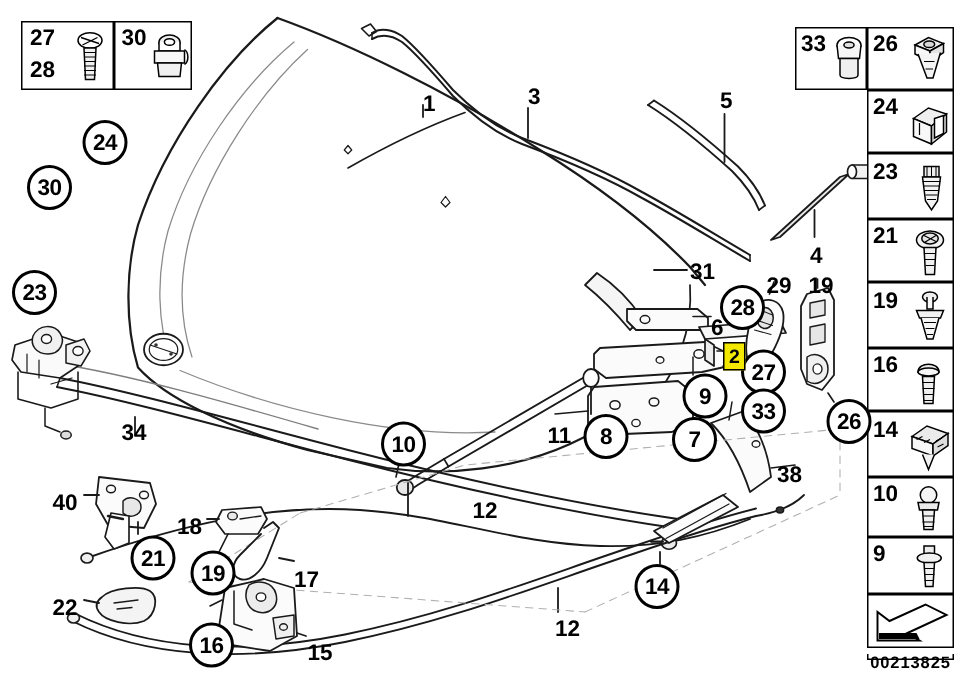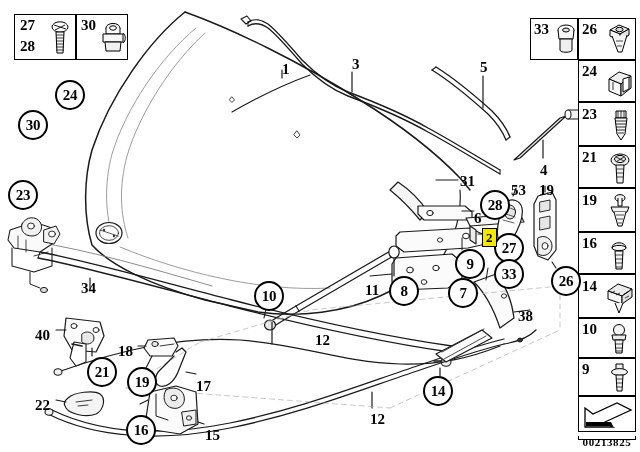--- a/index.html
+++ b/index.html
@@ -5,21 +5,21 @@
   html, body {
     margin: 0;
     padding: 0;
     background: #ffffff;
   }
   #page {
     position: relative;
     width: 640px;
     height: 452px;
     background: #ffffff;
-    font-family: Liberation Serif, serif;
+    font-family: Liberation Sans, sans-serif;
     overflow: hidden;
   }
   svg.layer {
     position: absolute;
     left: 0;
     top: 0;
     width: 640px;
     height: 452px;
   }
   
@@ -524,21 +524,21 @@
   <div class="callout" style="left:127px; top:367px;">19</div>
   <div class="callout" style="left:87px;  top:357px;">21</div>
   <div class="callout" style="left:126px; top:415px;">16</div>
   <div class="callout" style="left:423px; top:376px;">14</div>
 
   <div class="plainlabel" style="left:282px; top:62px;">1</div>
   <div class="plainlabel" style="left:352px; top:57px;">3</div>
   <div class="plainlabel" style="left:480px; top:60px;">5</div>
   <div class="plainlabel" style="left:540px; top:163px;">4</div>
   <div class="plainlabel" style="left:460px; top:174px;">31</div>
-  <div class="plainlabel" style="left:511px; top:183px;">53</div>
+  <div class="plainlabel" style="left:511px; top:183px;">29</div>
   <div class="plainlabel" style="left:539px; top:183px;">19</div>
   <div class="plainlabel" style="left:474px; top:211px;">6</div>
   <div class="plainlabel hl" style="left:482px; top:228px;">2</div>
   <div class="plainlabel" style="left:365px; top:283px;">11</div>
   <div class="plainlabel" style="left:518px; top:309px;">38</div>
   <div class="plainlabel" style="left:81px;  top:281px;">34</div>
   <div class="plainlabel" style="left:315px; top:333px;">12</div>
   <div class="plainlabel" style="left:370px; top:412px;">12</div>
   <div class="plainlabel" style="left:35px;  top:328px;">40</div>
   <div class="plainlabel" style="left:35px;  top:398px;">22</div>

